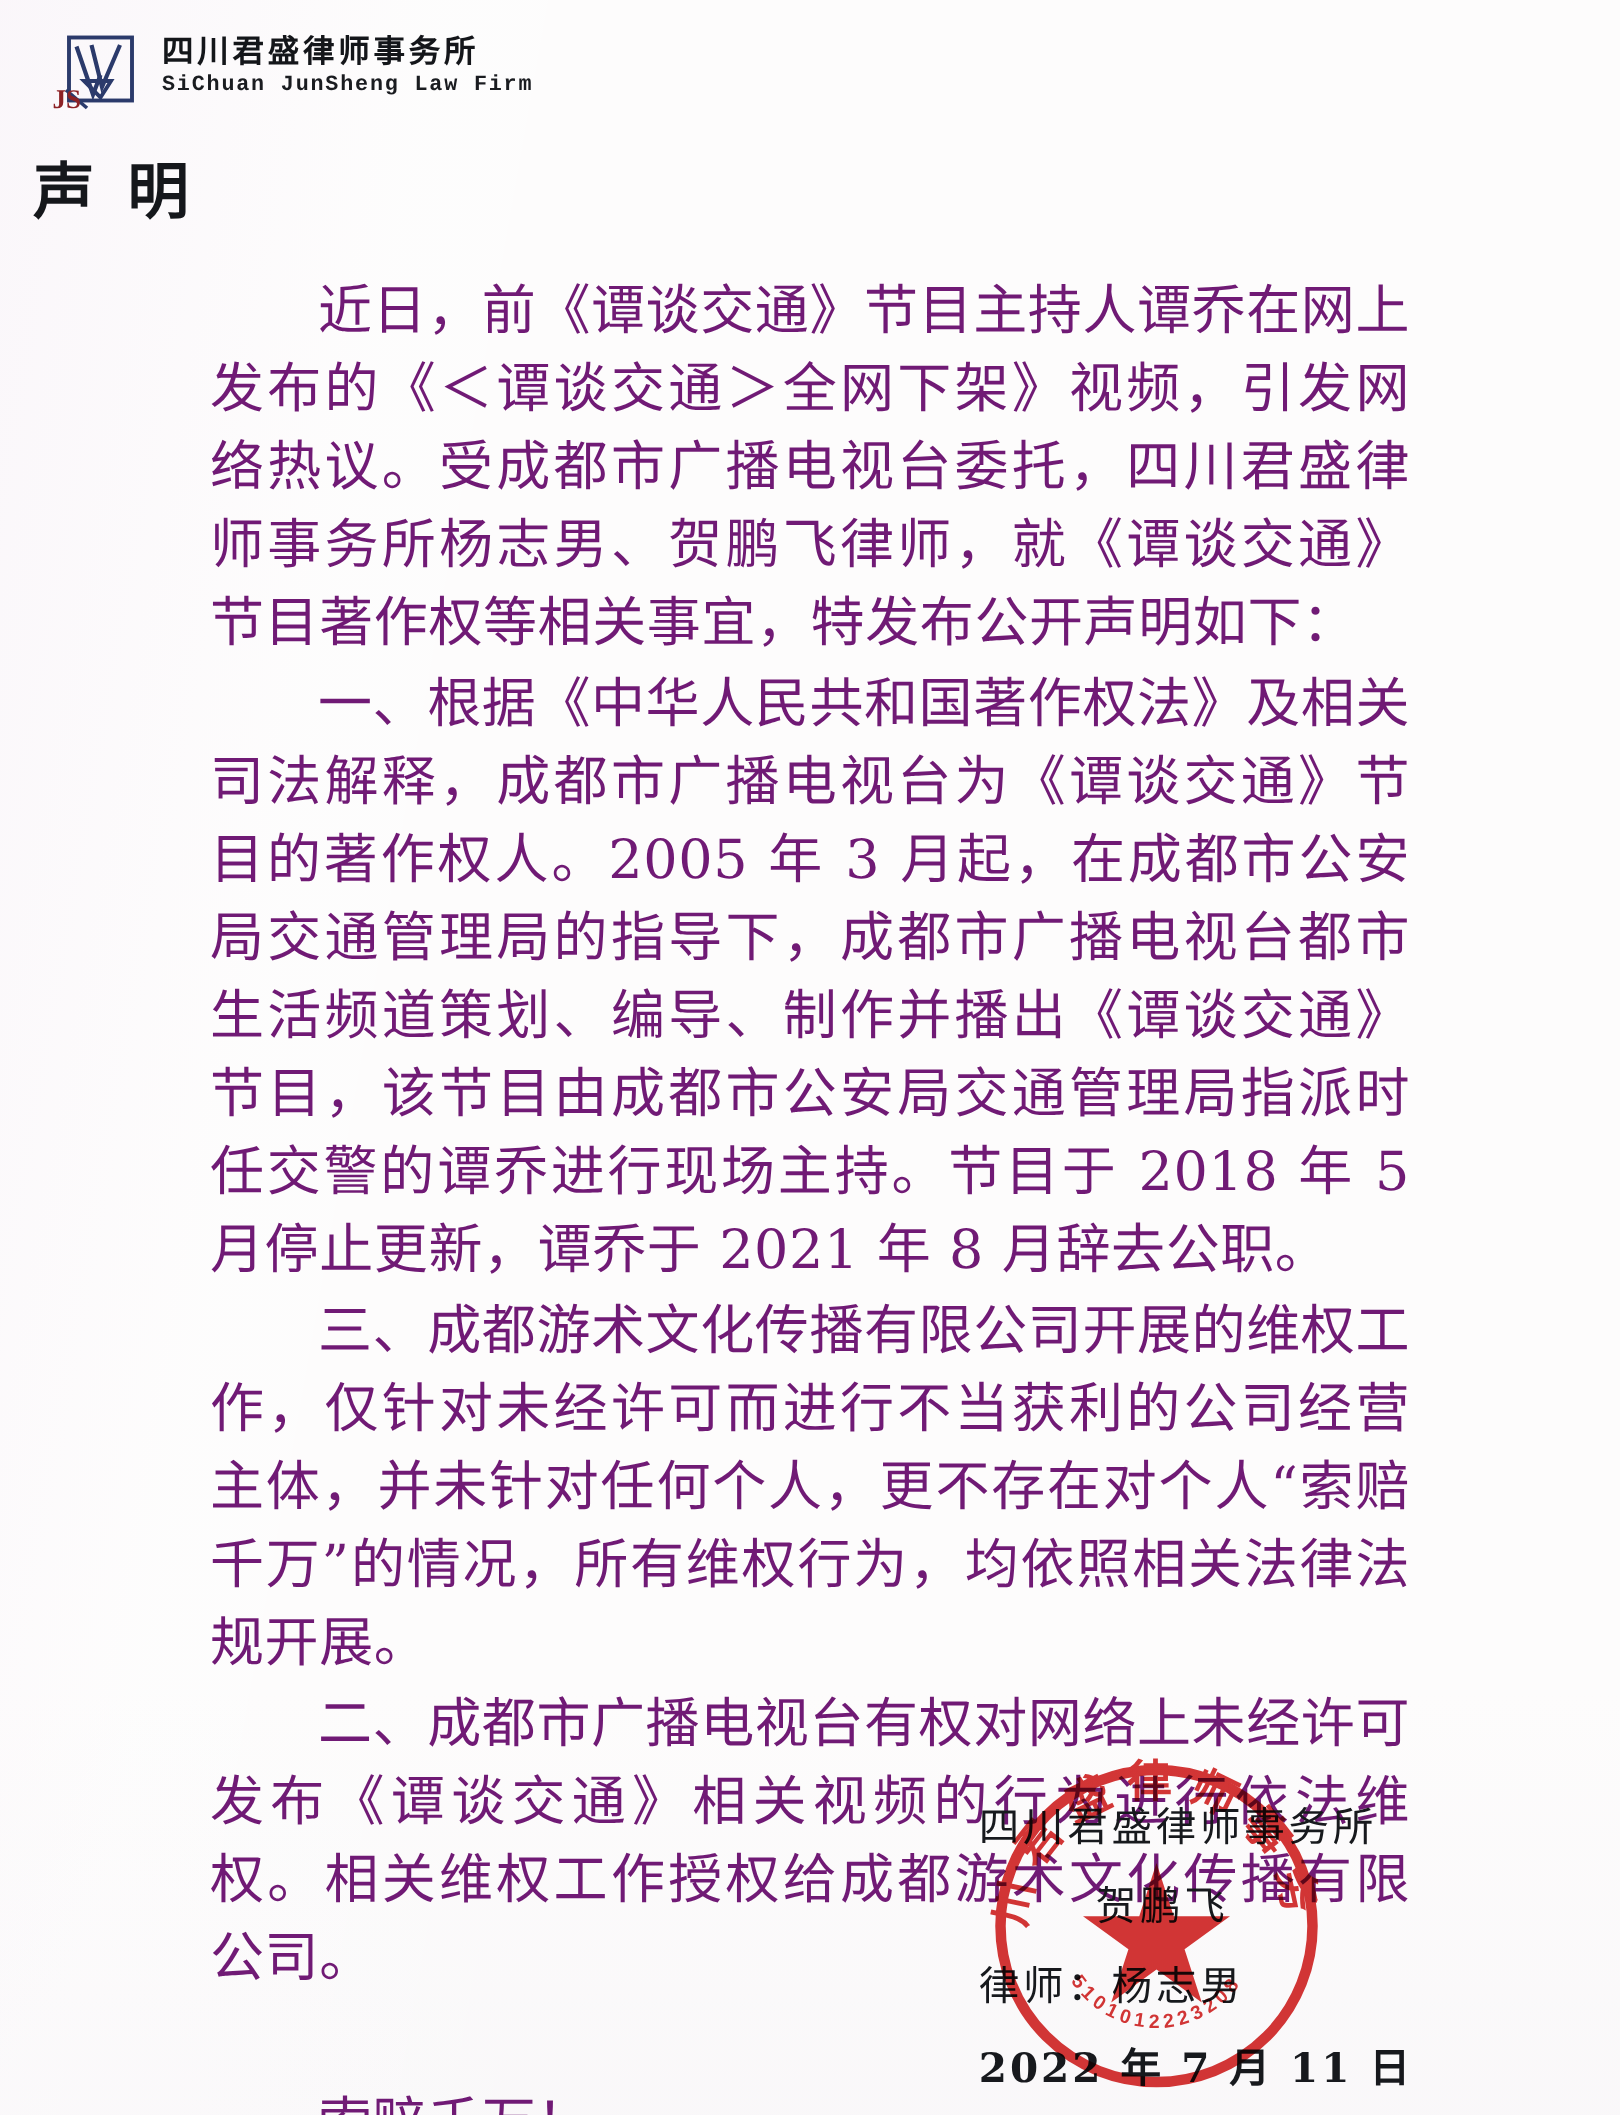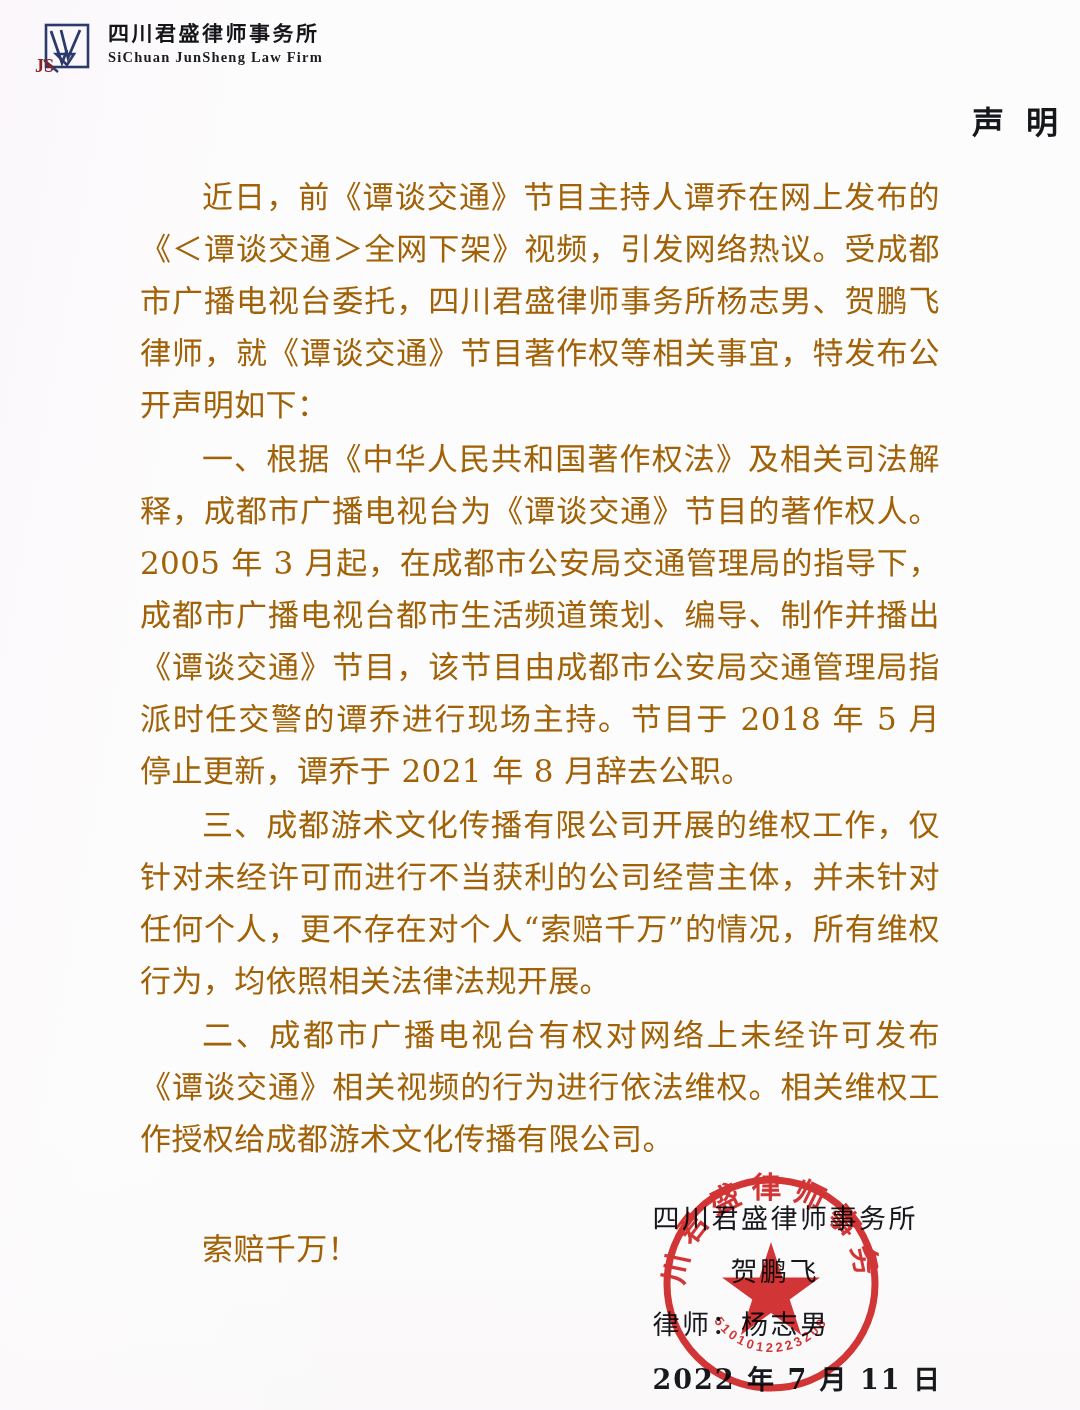--- a/index.html
+++ b/index.html
@@ -51,58 +51,58 @@
   .firm-cn {
     font-family: "DejaVu Serif", "Liberation Serif", serif;
     font-size: 21px;
     font-weight: 700;
     letter-spacing: 2.5px;
     color: #14161a;
     line-height: 1.12;
     white-space: nowrap;
   }
   .firm-en {
-    font-family: Liberation Serif, serif;
+    font-family: Liberation Mono, monospace;
     font-size: 14.5px;
     font-weight: 600;
     letter-spacing: 1.2px;
     color: #1a1c20;
     margin-top: 3px;
     white-space: nowrap;
   }
 
   
   .doc {
     position: absolute;
     left: 0;
     top: 0;
     width: 1080px;
     z-index: 2;
   }
   .doc-title {
     margin: 103px 0 0 0;
-    text-align: right;
-    font-family: "DejaVu Serif", "Liberation Serif", serif;
-    font-size: 32px;
+    text-align: left;
+    font-family: "DejaVu Serif", "Liberation Serif", serif;
+    font-size: 41px;
     font-weight: 700;
     letter-spacing: 22px;
     text-indent: 22px;
     color: #15171b;
     line-height: 1.25;
   }
   .body-block {
     margin: 28px auto 0 auto;
     width: 800px;
     padding-left: 0;
   }
   .para {
     font-family: "DejaVu Serif", "Liberation Serif", serif;
-    font-size: 31px;
+    font-size: 36px;
     line-height: 52px;
-    color: #a16207;
+    color: #701a75;
     text-align: justify;
     text-justify: inter-character;
     text-indent: 2em;
     margin: 0 0 2px 0;
     letter-spacing: 0.4px;
   }
   .para.closing {
     margin-top: 58px;
   }
 

